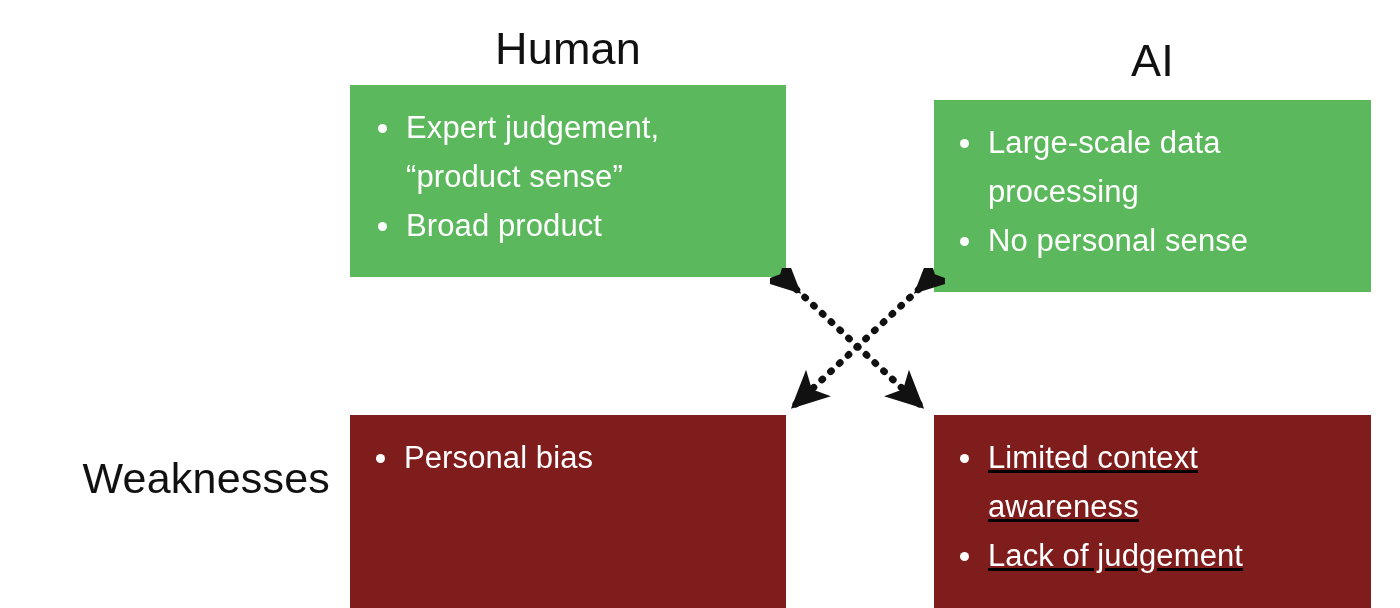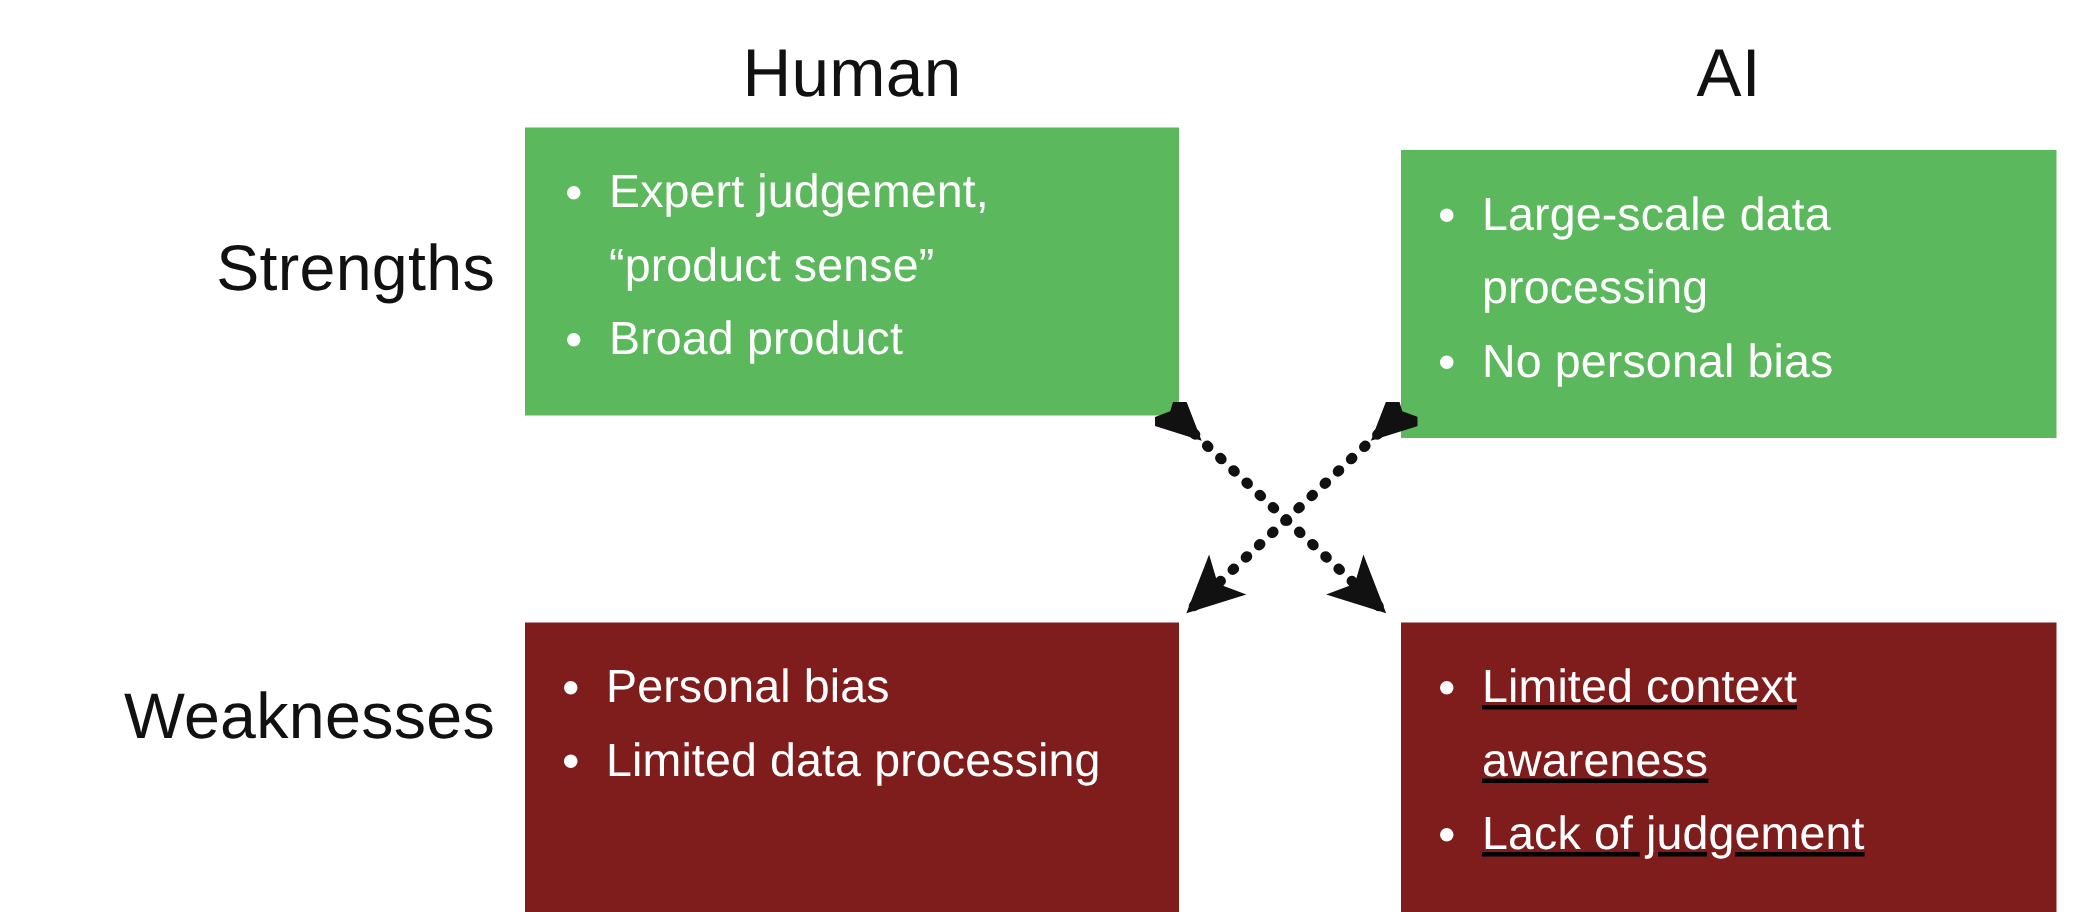--- a/index.html
+++ b/index.html
@@ -28,21 +28,21 @@
     height: 58px;
     line-height: 58px;
     text-align: center;
     color: #111111;
     font-size: 45px;
     font-weight: 400;
     letter-spacing: 0.2px;
     white-space: nowrap;
   }
   #header-human { left: 350px; width: 436px; }
-  #header-ai    { left: 934px; width: 437px; }
+  #header-ai    { left: 934px; width: 437px; margin-top: 12px; }
 
   
   .row-label {
     position: absolute;
     left: 0;
     width: 330px;
     text-align: right;
     color: #111111;
     font-size: 43px;
     font-weight: 400;
@@ -100,21 +100,20 @@
   }
 </style>
 </head>
 <body>
 
 <div id="canvas">
 
   <div class="col-header" id="header-human">Human</div>
   <div class="col-header" id="header-ai">AI</div>
 
-  <div class="row-label" id="label-strengths">Strengths</div>
   <div class="row-label" id="label-weaknesses">Weaknesses</div>
 
   <div class="quad green" id="quad-human-strengths">
     <ul class="bullet-list">
       <li class="bullet-item">
         <span class="dot"></span>
         <span>Expert judgement, “product sense”</span>
       </li>
       <li class="bullet-item">
         <span class="dot"></span>
@@ -124,34 +123,30 @@
   </div>
 
   <div class="quad green" id="quad-ai-strengths">
     <ul class="bullet-list">
       <li class="bullet-item">
         <span class="dot"></span>
         <span>Large-scale data processing</span>
       </li>
       <li class="bullet-item">
         <span class="dot"></span>
-        <span>No personal bias</span>
+        <span>No personal sense</span>
       </li>
     </ul>
   </div>
 
   <div class="quad red" id="quad-human-weaknesses">
     <ul class="bullet-list">
       <li class="bullet-item">
         <span class="dot"></span>
         <span>Personal bias</span>
-      </li>
-      <li class="bullet-item">
-        <span class="dot"></span>
-        <span>Limited data processing</span>
       </li>
     </ul>
   </div>
 
   <div class="quad red" id="quad-ai-weaknesses">
     <ul class="bullet-list">
       <li class="bullet-item">
         <span class="dot"></span>
         <span>Limited context awareness</span>
       </li>

